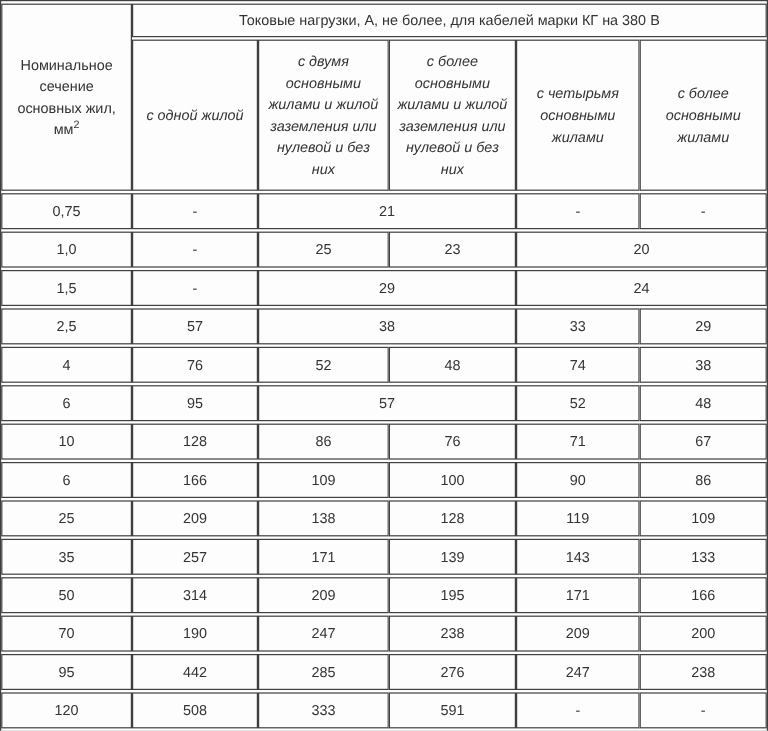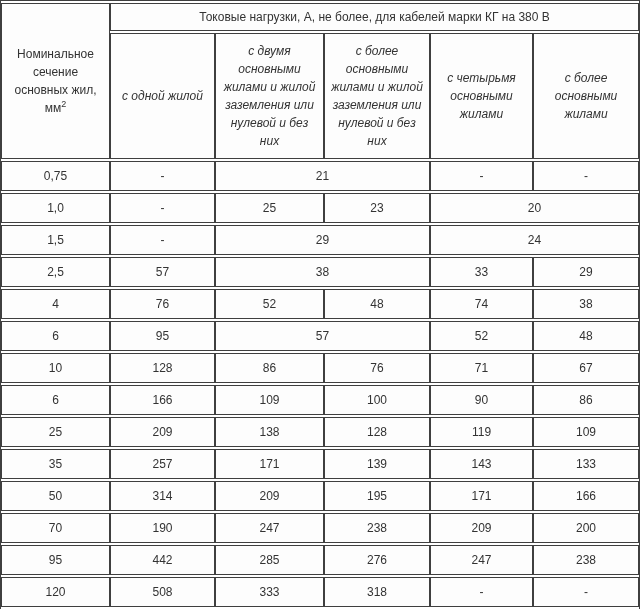--- a/index.html
+++ b/index.html
@@ -172,18 +172,18 @@
     <td class="data-cell" colspan="1">285</td>
     <td class="data-cell" colspan="1">276</td>
     <td class="data-cell" colspan="1">247</td>
     <td class="data-cell" colspan="1">238</td>
   </tr>
 
   <tr>
     <td class="section-cell">120</td>
     <td class="data-cell" colspan="1">508</td>
     <td class="data-cell" colspan="1">333</td>
-    <td class="data-cell" colspan="1">318</td>
+    <td class="data-cell" colspan="1">591</td>
     <td class="data-cell" colspan="1">-</td>
     <td class="data-cell" colspan="1">-</td>
   </tr>
 </tbody>
   </table>
 
 </body></html>

